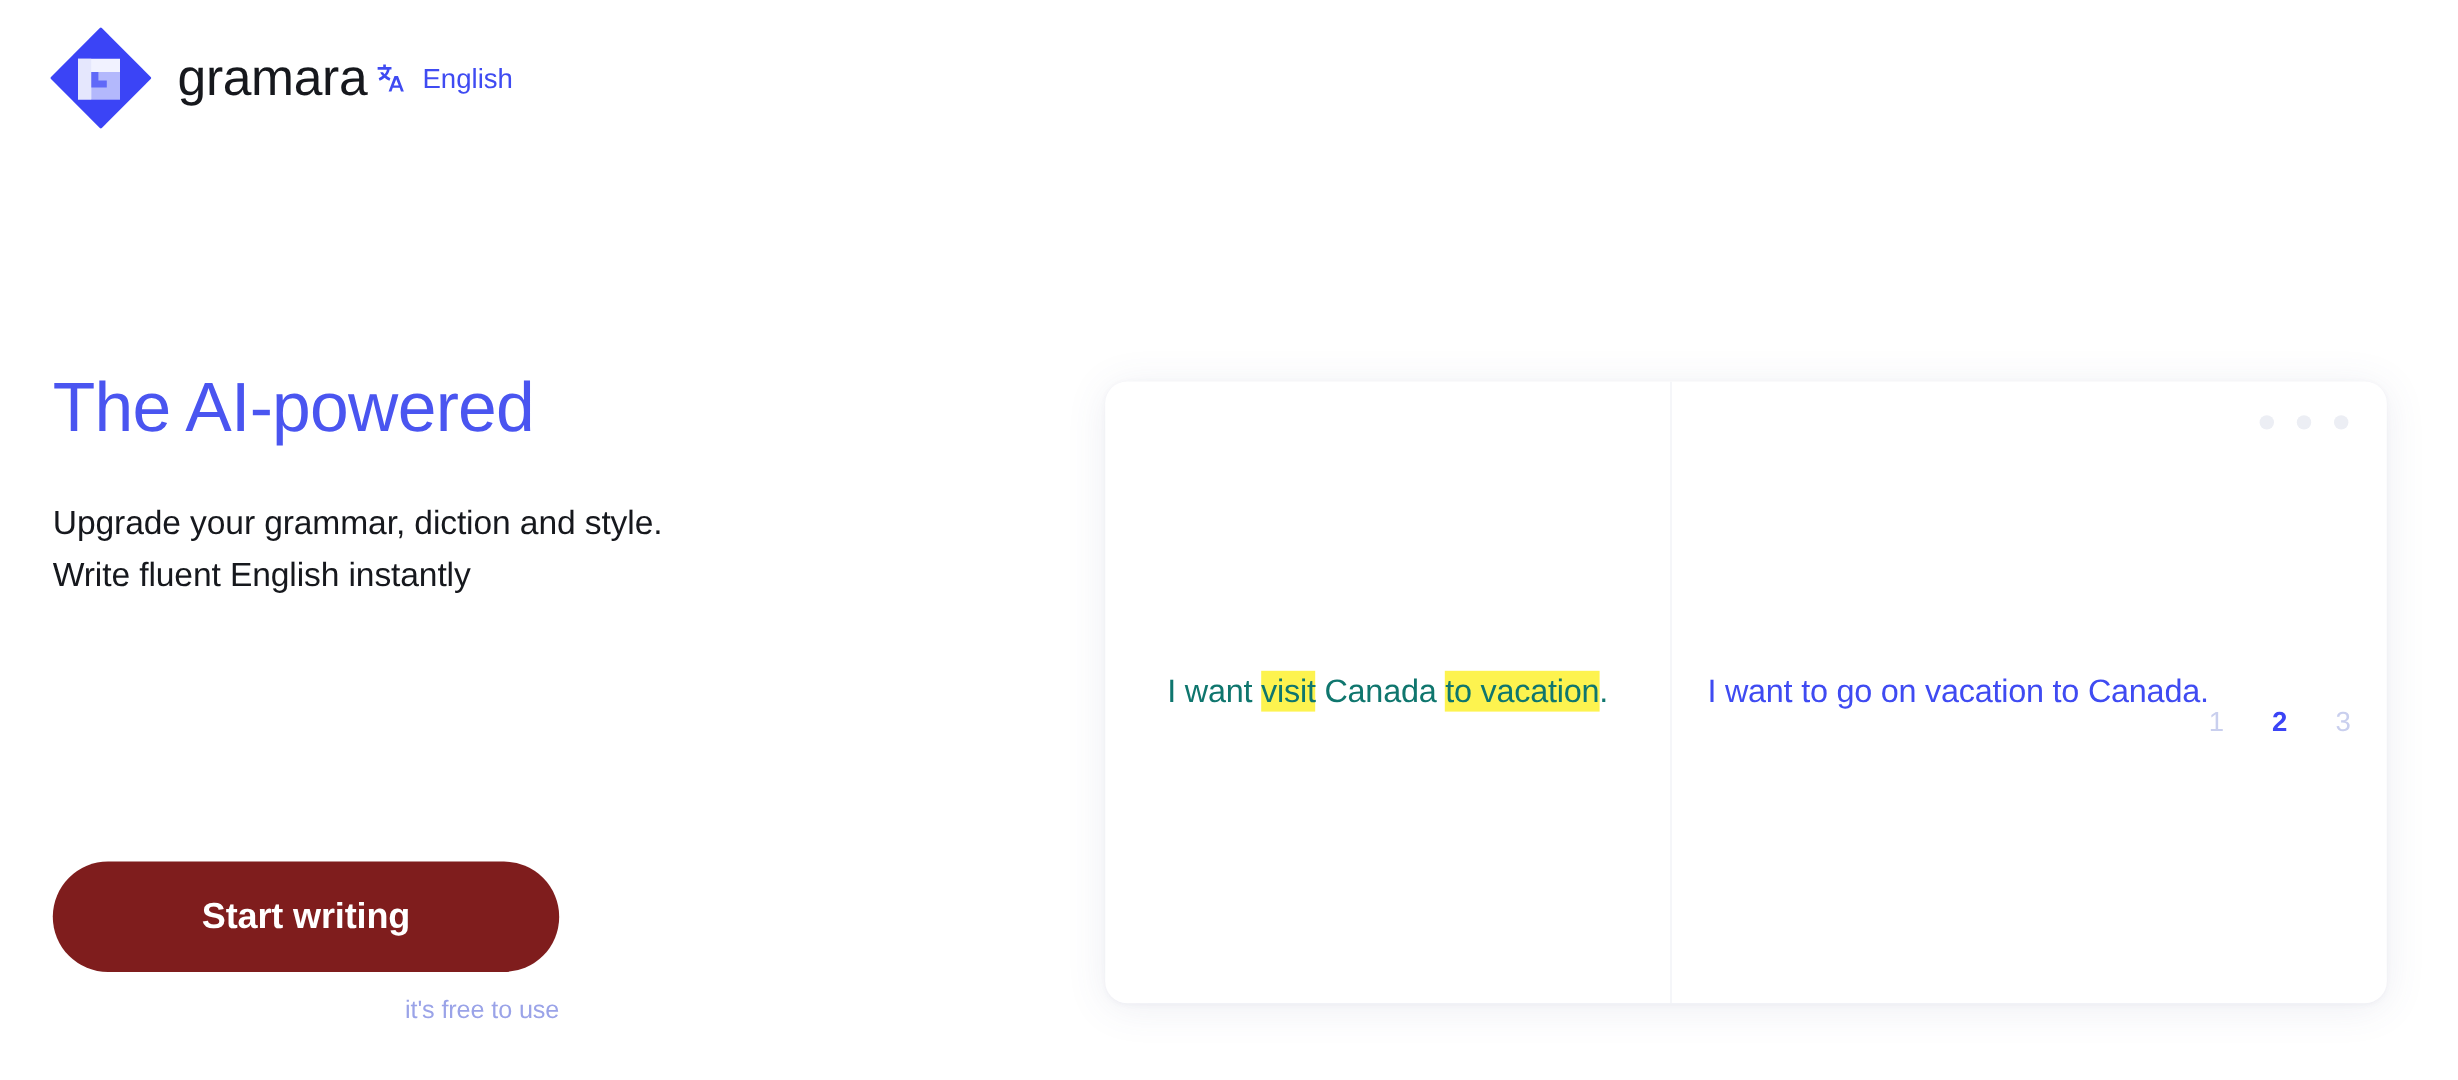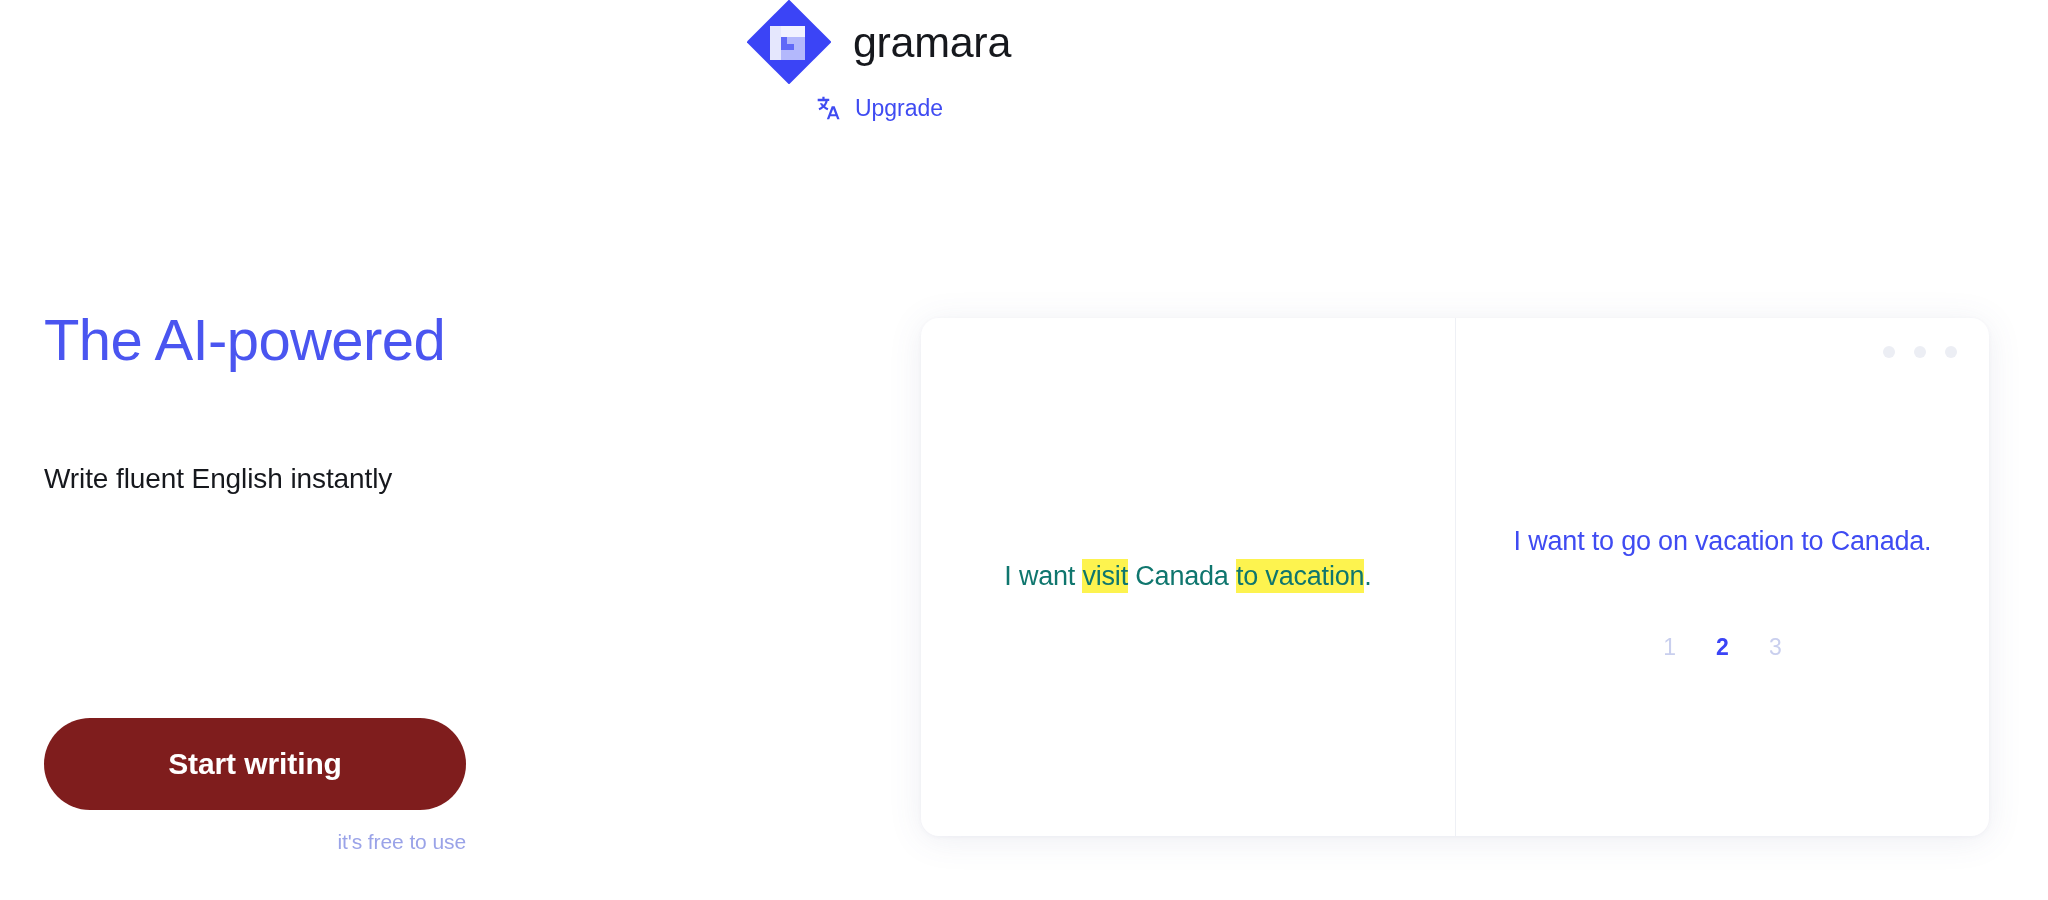--- a/index.html
+++ b/index.html
@@ -20,24 +20,23 @@
 
   
   .site-header {
     position: absolute;
     top: 0;
     left: 0;
     width: 1760px;
     height: 130px;
     display: flex;
     align-items: center;
-    justify-content: space-between;
+    justify-content: flex-start;
     padding: 0 44px 0 42px;
     box-sizing: border-box;
-    flex-direction: column;
   }
   .brand {
     display: flex;
     align-items: center;
     gap: 22px;
     text-decoration: none;
   }
   .brand-mark {
     width: 84px;
     height: 84px;
@@ -143,21 +142,21 @@
     position: relative;
     flex: 1 1 50%;
     display: flex;
     align-items: center;
     justify-content: center;
     box-sizing: border-box;
     padding: 0 30px;
   }
   .demo-pane-output {
     border-left: 1px solid #eef0f5;
-    flex-direction: column;
+    flex-direction: row;
   }
   .input-sentence {
     font-size: 27px;
     line-height: 1.45;
     color: #0f766e;
     letter-spacing: -0.2px;
     text-align: center;
     white-space: nowrap;
   }
   .hl {
@@ -233,31 +232,31 @@
           <path d="M2.3 4.1h4.0V2.3h1.9v1.8h4.0v1.8H10.9c-0.35 1.75-1.15 3.3-2.3 4.55
                    0.85 0.72 1.82 1.3 2.85 1.72l-0.72 1.78c-1.28-0.52-2.45-1.25-3.47-2.15
                    -1.03 0.9-2.2 1.63-3.48 2.15L3.05 12.2c1.03-0.42 2.0-1.0 2.85-1.72
                    -0.72-0.78-1.32-1.67-1.77-2.63h2.05c0.3 0.53 0.66 1.02 1.07 1.46
                    0.83-0.9 1.42-1.99 1.7-3.2H2.3V4.1z"></path>
           <path d="M14.35 10.6h2.5l4.2 11.1h-2.05l-0.95-2.65h-4.9l-0.95 2.65h-2.05l4.2-11.1z
                    M15.6 12.95L13.82 17.3h3.56L15.6 12.95z"></path>
         </g>
       </svg>
     </span>
-    <span>Upgrade</span>
+    <span>English</span>
   </a>
 
 </header>
 
 <section class="hero-left">
   <h1 class="hero-title">
     <span>The AI-powered</span><br>
   </h1>
   <p class="hero-subtitle">
-    <br>
+    <span>Upgrade your grammar, diction and style.</span><br>
     <span>Write fluent English instantly</span>
   </p>
 </section>
 
 <div class="cta-wrap">
   <button class="cta-button">Start writing</button>
   <span class="cta-note">it's free to use</span>
 </div>
 
 <section class="demo-card">

